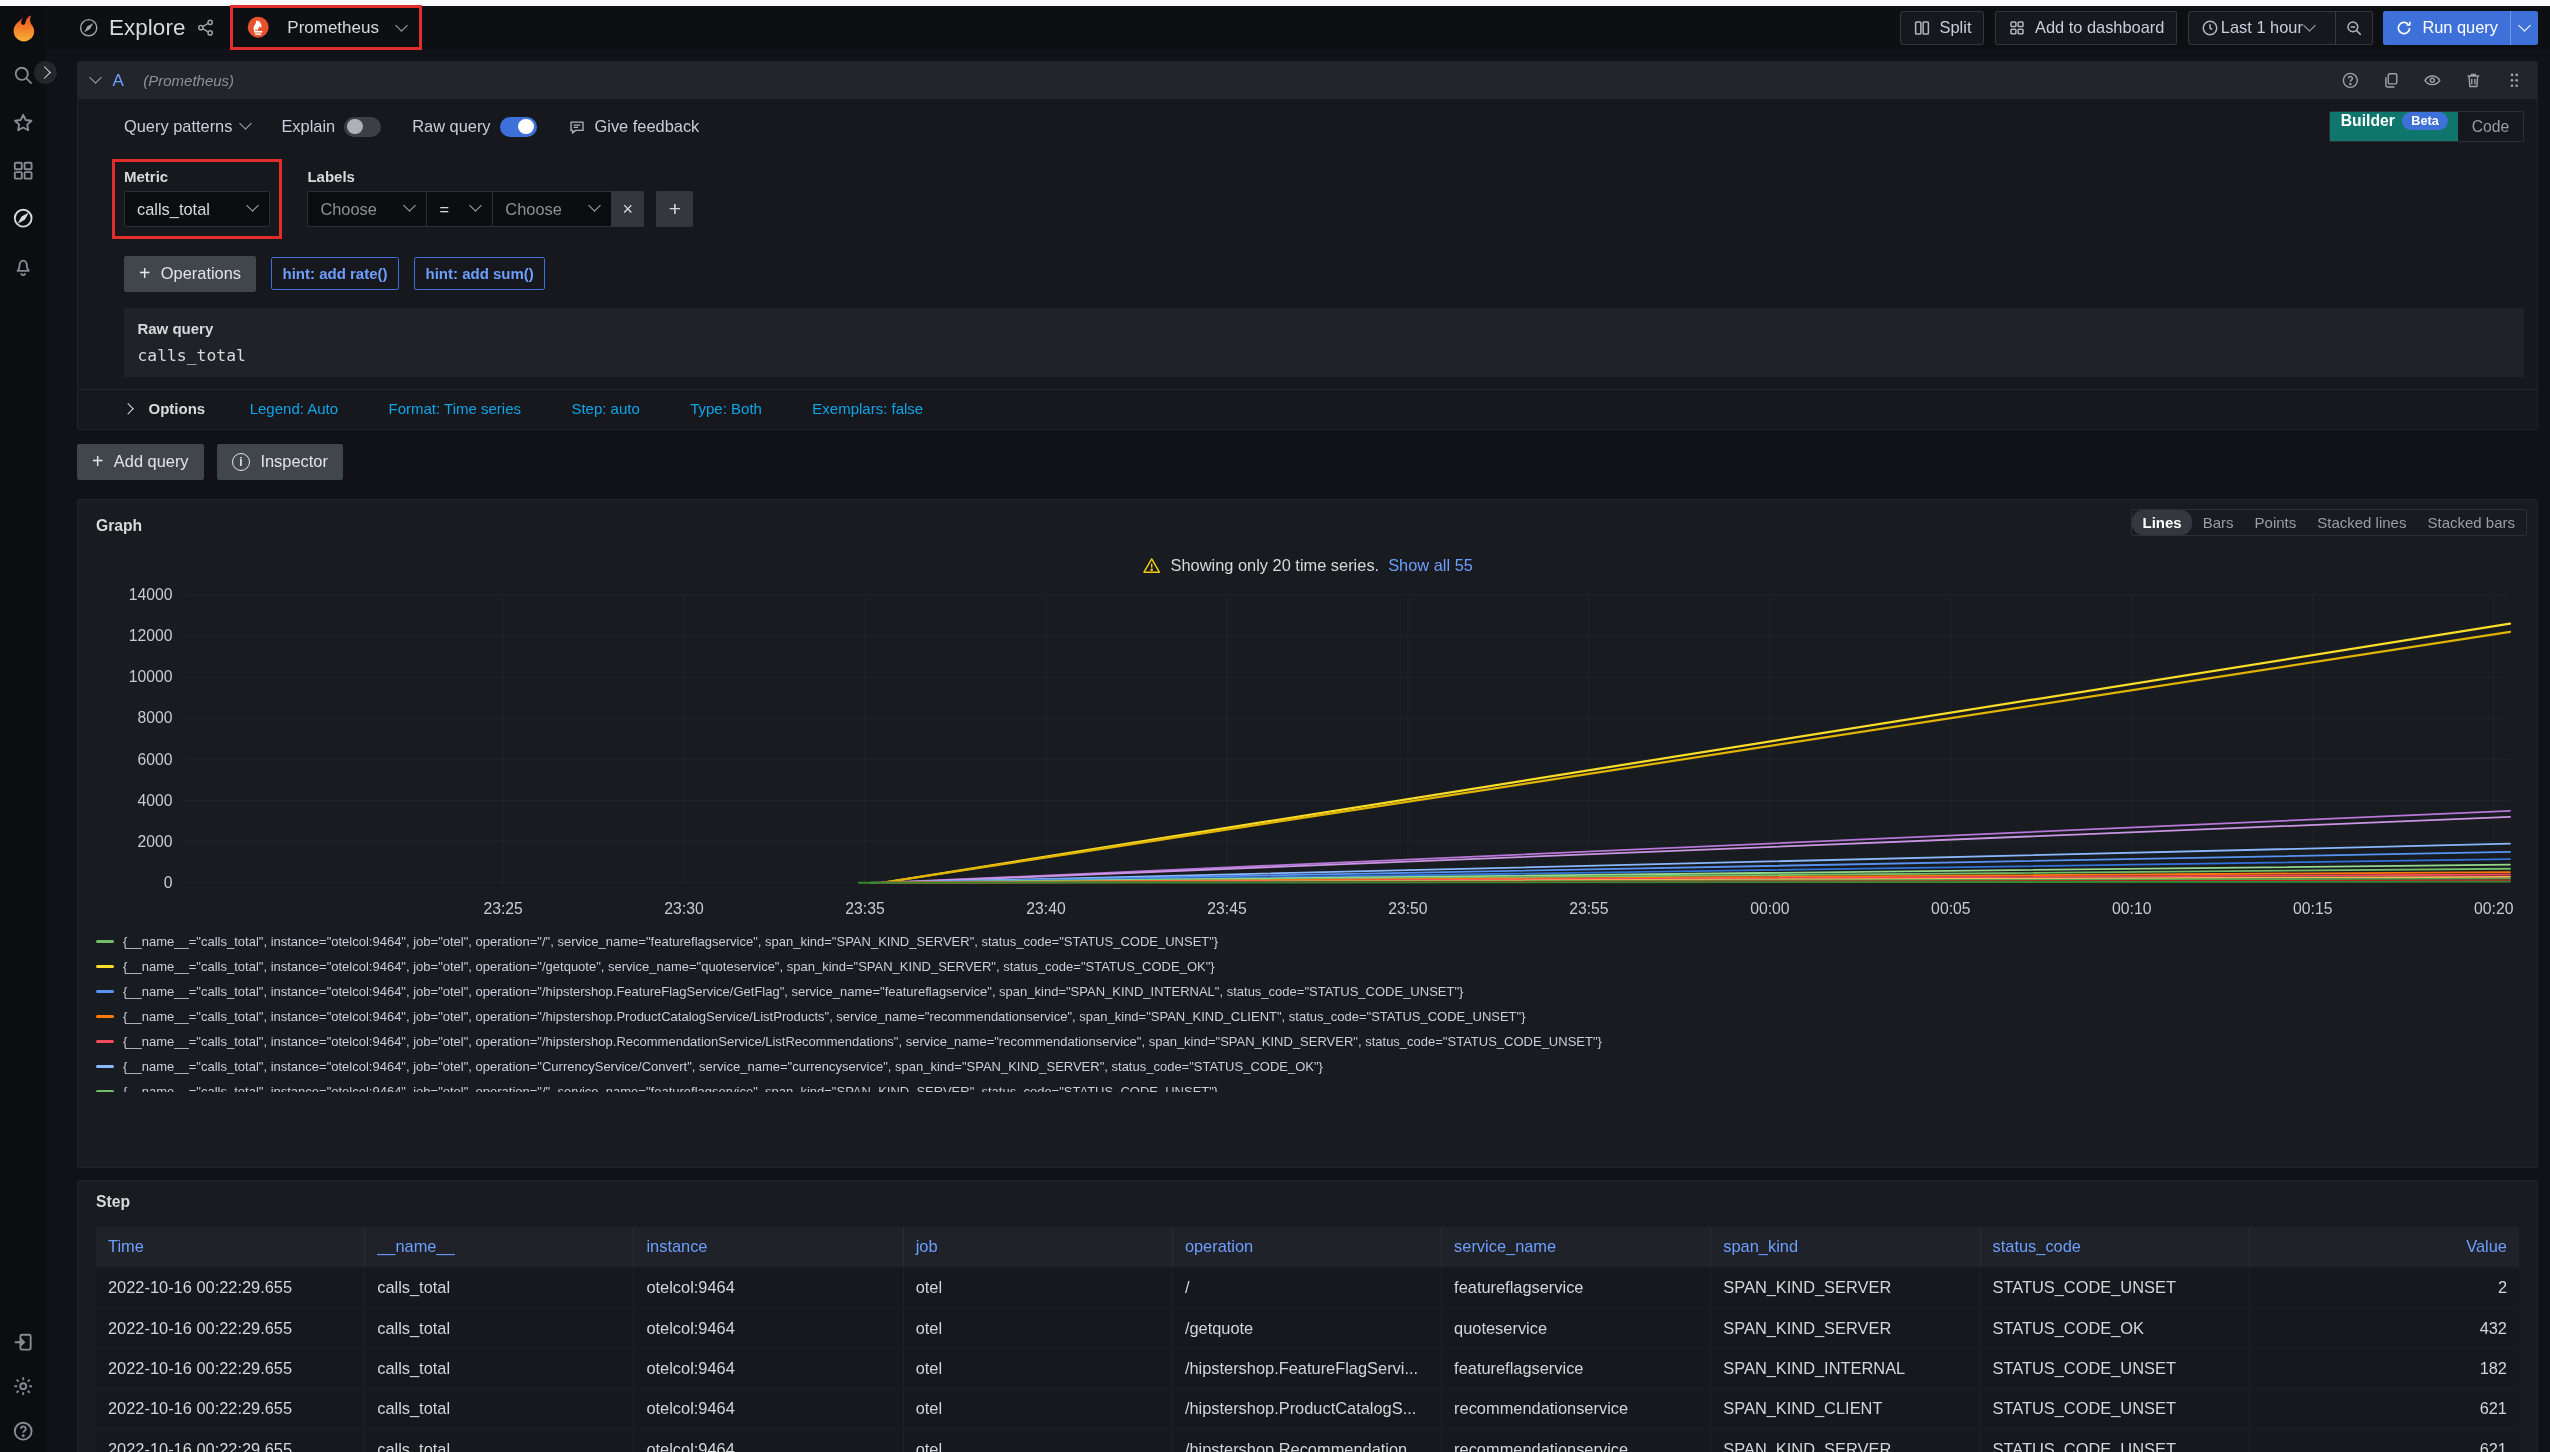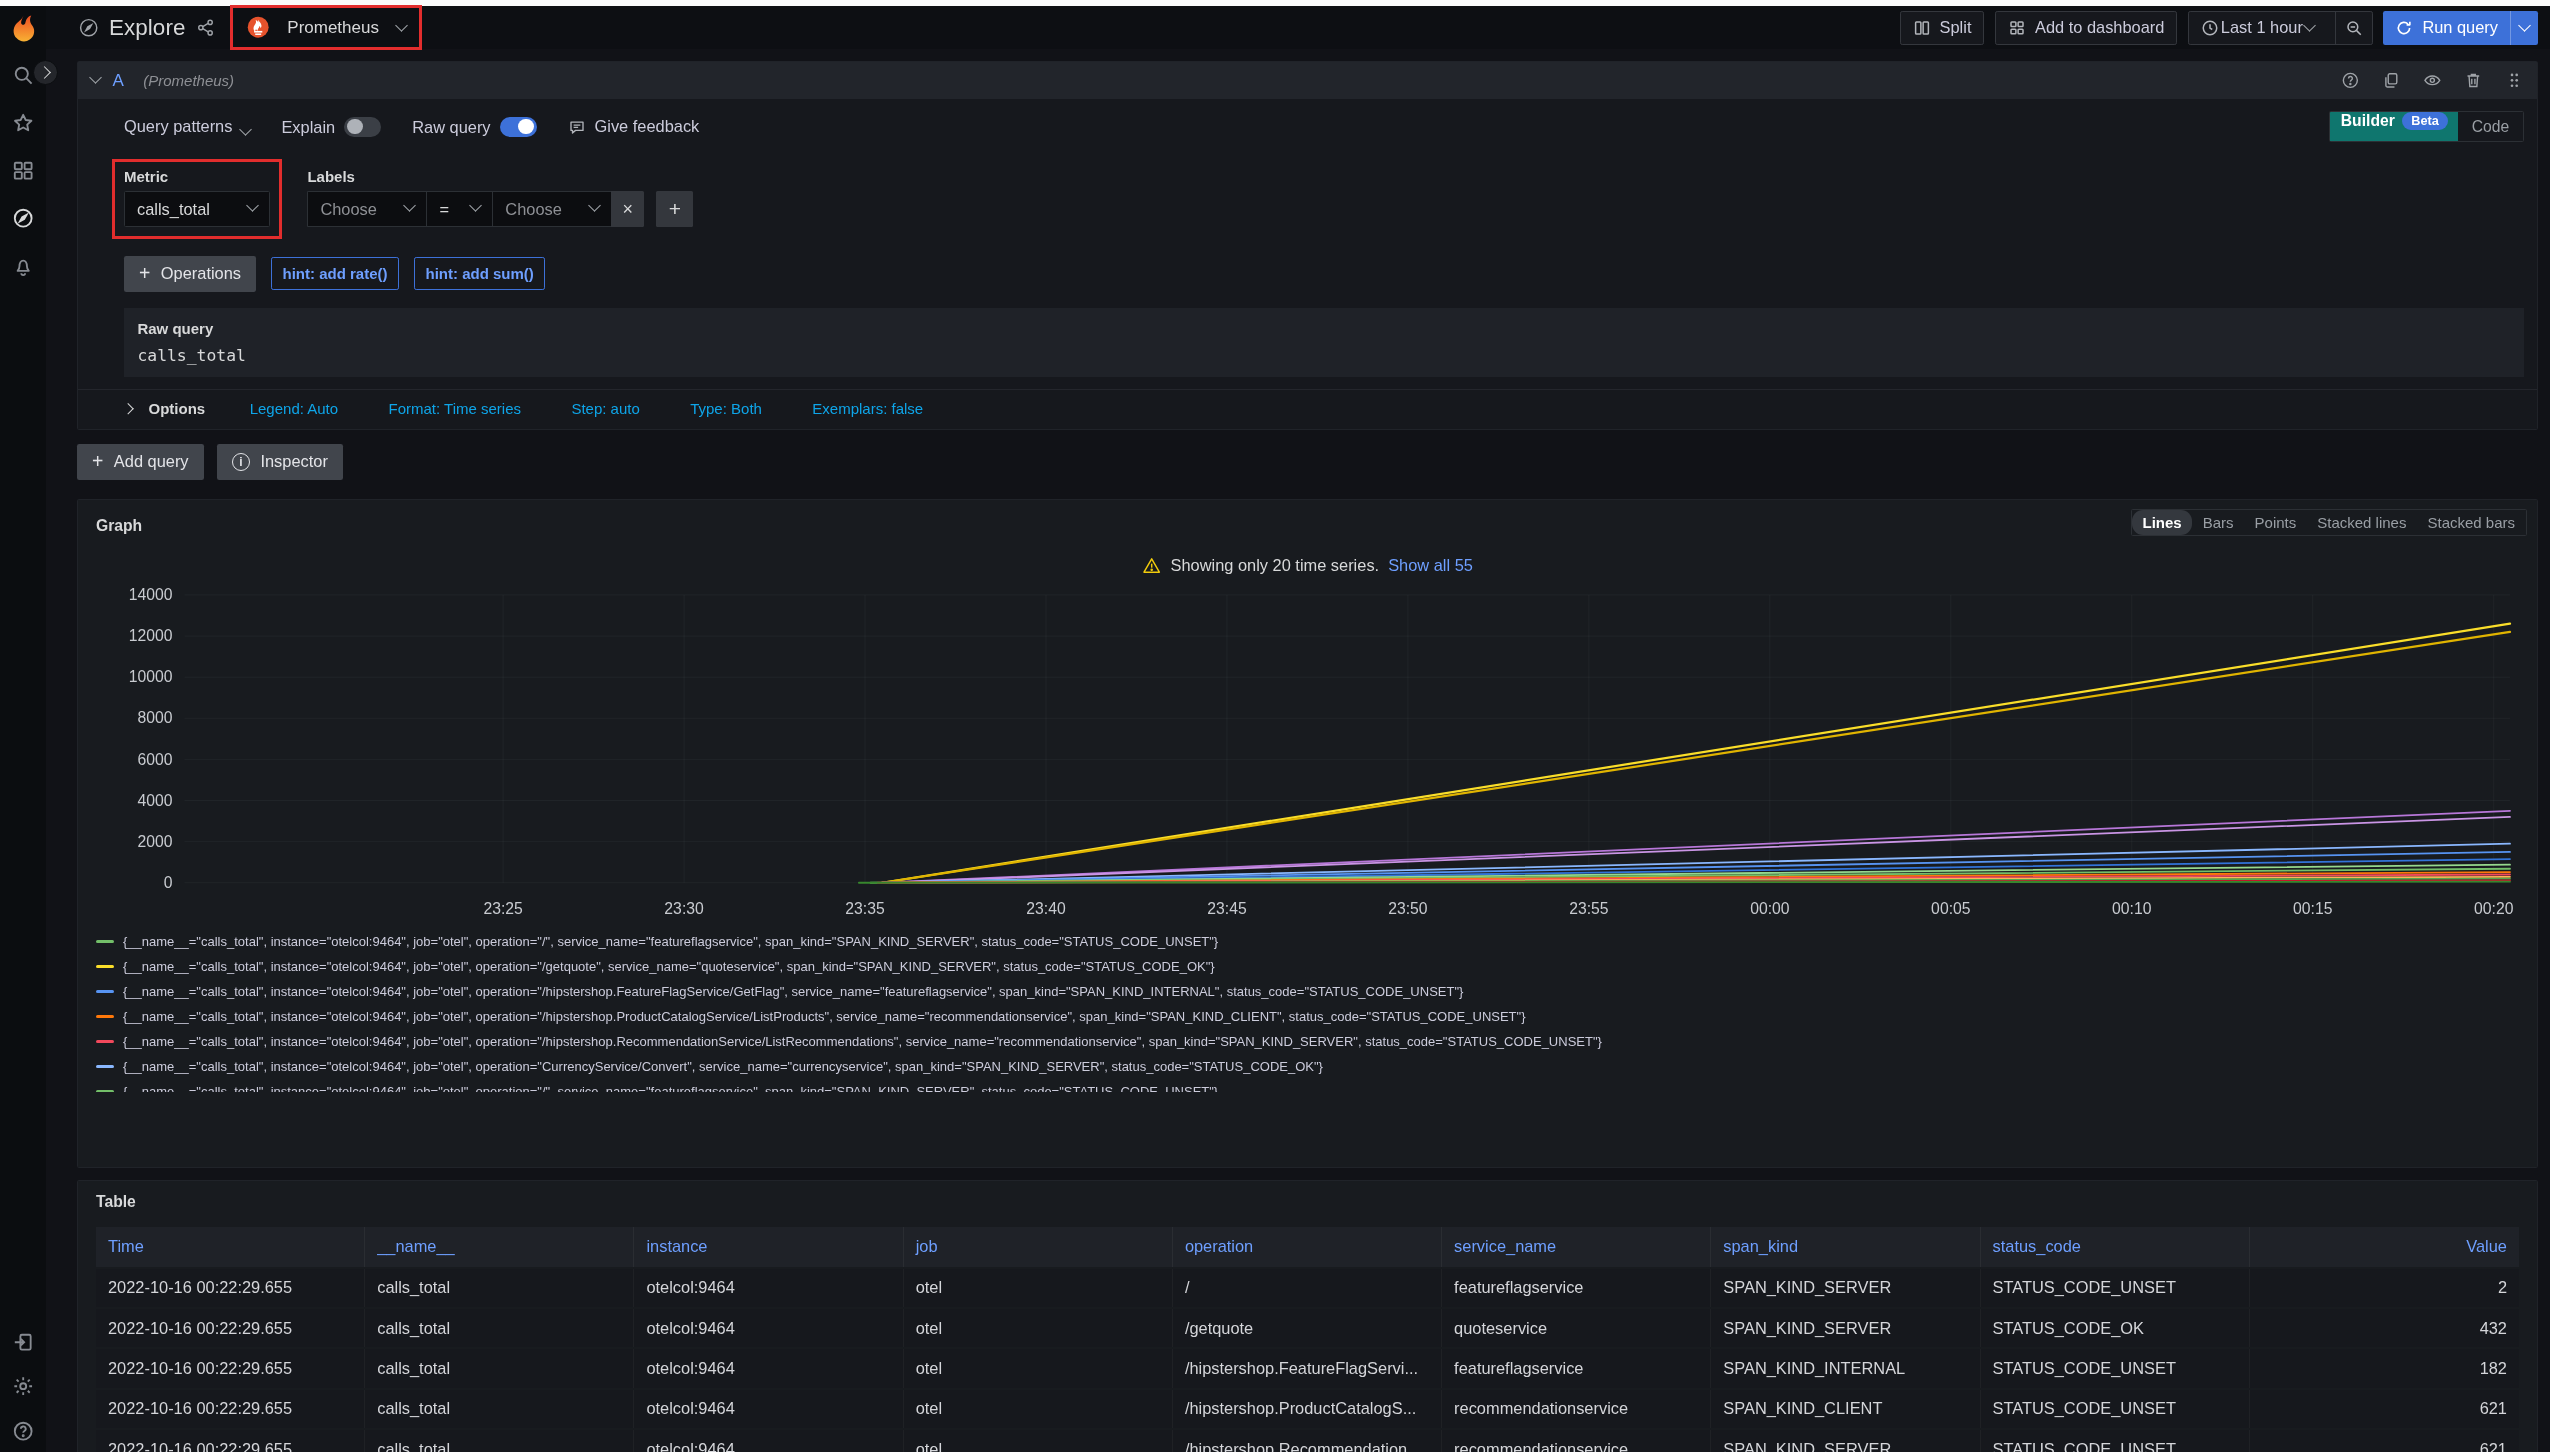--- a/index.html
+++ b/index.html
@@ -47,21 +47,21 @@
   .content { flex:1; padding:12px 12px 0 31px; overflow:hidden; }
 
   .qpanel { background:#16181d; border:0.7px solid #202329; border-radius:1.5px; }
   .qheader { height:37px; background:#22252b; display:flex; align-items:center; gap:12px; padding:0 13.4px; }
   .ref-id { color:#6e9fff; font-size:17px; font-weight:500; }
   .ds-hint { color:#8e9095; font-style:italic; font-size:15px; margin-left:7.5px; }
   .qheader-icons { margin-left:auto; display:flex; align-items:center; gap:22.4px; color:#9fa3a8; }
   .qheader-icons .icon20 { width:18.7px; height:18.7px; }
 
   .qtoolbar { display:flex; align-items:center; gap:31px; padding:12px 13.4px 10.5px 46px; font-size:16.4px; color:#ccccdc; }
-  .tool-item { display:flex; align-items:flex-end; gap:9px; }
+  .tool-item { display:flex; align-items:center; gap:9px; }
   .switch { width:37px; height:20px; border-radius:10.5px; background:#3b3f46; position:relative; flex:0 0 37px; cursor:pointer; }
   .switch .knob { position:absolute; top:2.2px; left:3px; width:15.7px; height:15.7px; border-radius:50%; background:#aeb2b8; }
   .switch.on { background:#3d71d9; }
   .switch.on .knob { left:auto; right:3px; background:#fff; }
   .builder-group { margin-left:auto; display:flex; align-items:center; border:0.7px solid #2c3035; border-radius:1.5px; overflow:hidden; height:31px; font-size:15.7px; }
   .builder-seg { display:flex; align-items:flex-start; gap:7.5px; padding:0 10.5px; height:100%; background:#0f766e; color:#fff; font-weight:600; }
   .beta-badge { background:#3d71d9; color:#fff; font-size:12.7px; font-weight:600; padding:2.2px 9px; border-radius:9px; }
   .code-seg { padding:0 13.4px; color:#9a9fa5; display:flex; align-items:center; height:100%; }
 
   .qform { padding:6px 13.4px 4.5px 46px; }
@@ -509,21 +509,21 @@
               <span>{__name__="calls_total", instance="otelcol:9464", job="otel", operation="CurrencyService/Convert", service_name="currencyservice", span_kind="SPAN_KIND_SERVER", status_code="STATUS_CODE_OK"}</span>
             </div>
             <div class="legend-row">
               <span class="dash" style="background: rgb(115, 191, 105);"></span>
               <span>{__name__="calls_total", instance="otelcol:9464", job="otel", operation="/", service_name="featureflagservice", span_kind="SPAN_KIND_SERVER", status_code="STATUS_CODE_UNSET"}</span>
             </div>
           </div>
       </section>
 
       <section class="panel table-panel">
-        <div class="panel-title">Table</div>
+        <div class="panel-title">Step</div>
         <table class="grid">
           <thead>
               <tr id="thead-row">
                 <th style="width: 11.1111%;">Time</th>
                 <th style="width: 11.1111%;">__name__</th>
                 <th style="width: 11.1111%;">instance</th>
                 <th style="width: 11.1111%;">job</th>
                 <th style="width: 11.1111%;">operation</th>
                 <th style="width: 11.1111%;">service_name</th>
                 <th style="width: 11.1111%;">span_kind</th>

